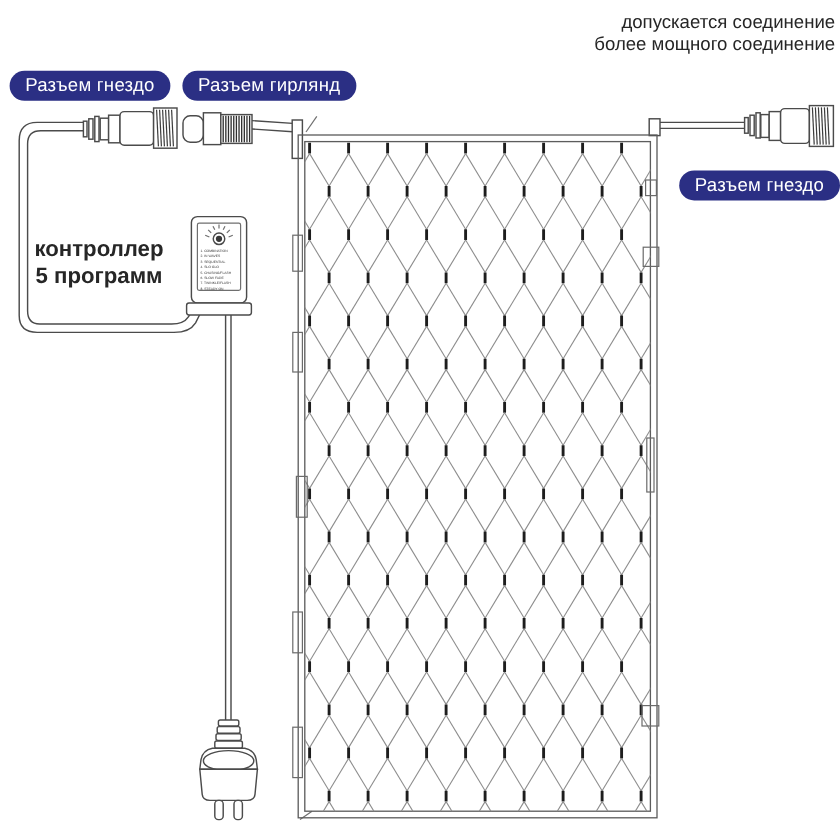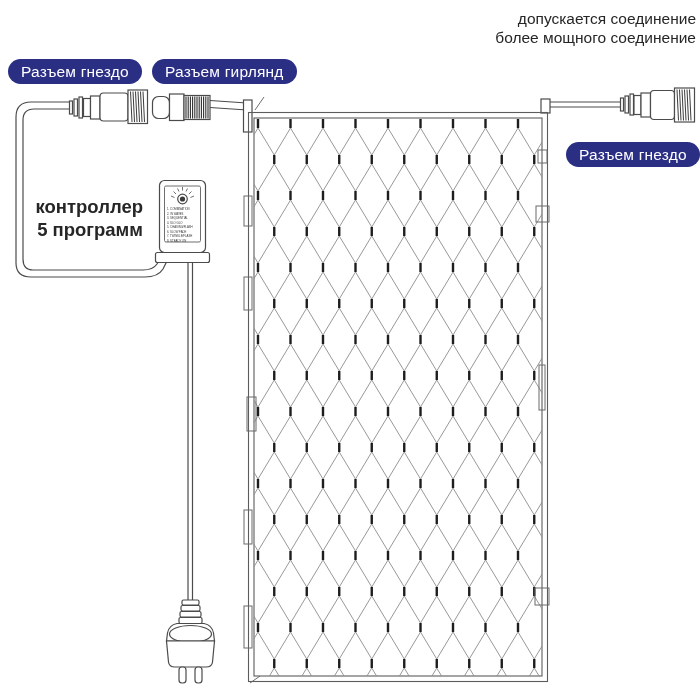--- a/index.html
+++ b/index.html
@@ -15,21 +15,21 @@
   }
   #pill-socket-left{left:8px;top:59px;}
   #pill-plug-left{left:152px;top:59px;}
   #pill-socket-right{left:566px;top:142px;}
   #note{
     position:absolute;top:9px;right:4px;text-align:right;
     font-weight:400;font-size:15.5px;line-height:19px;color:#262626;
   }
   #note span{display:block;}
   #ctrl-title{
-    position:absolute;top:195px;left:22px;width:121px;text-align:right;
+    position:absolute;top:195px;left:22px;width:121px;text-align:center;
     font-weight:700;font-size:18.5px;line-height:23px;color:#262626;
   }
   #ctrl-title span{display:block;}
   svg#art{position:absolute;left:0;top:0;}
   .ln{fill:none;stroke:#4b4b4b;stroke-width:1.2;}
   .wf{fill:#ffffff;stroke:#4b4b4b;stroke-width:1.2;}
   .thin{fill:none;stroke:#6f6f6f;stroke-width:1;}
   .frame{fill:none;stroke:#5c5c5c;stroke-width:1.1;}
   .lamp{stroke:#1d1d1d;stroke-width:2.4;}
   .mesh{stroke:#8c8c8c;stroke-width:.9;}

